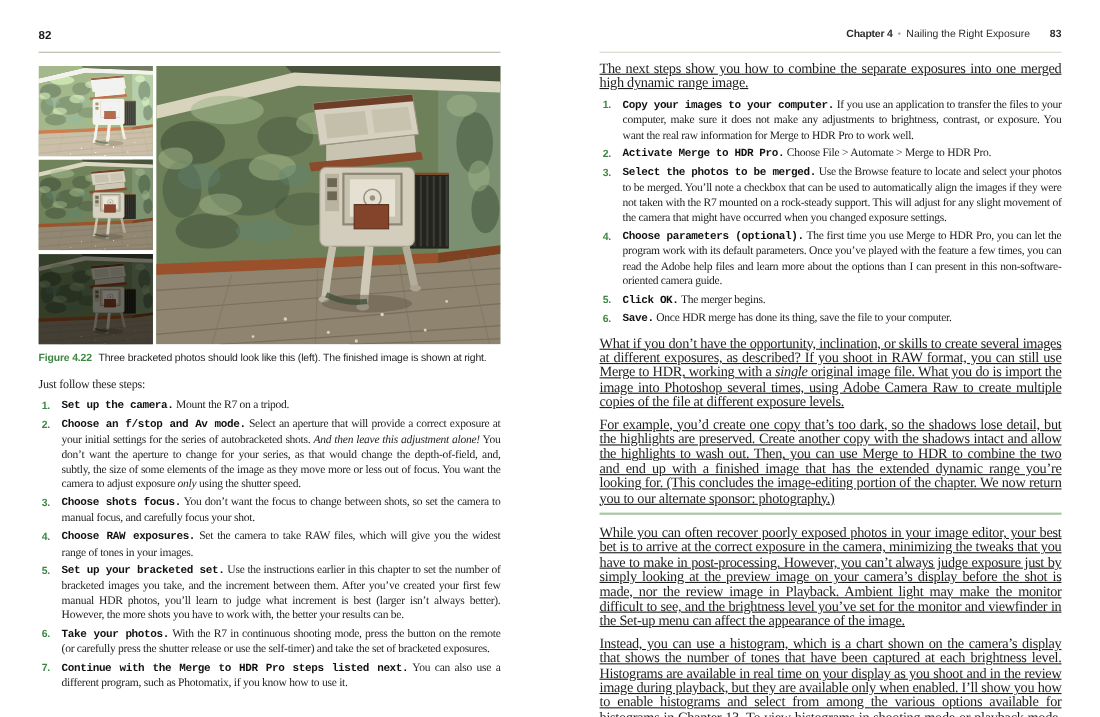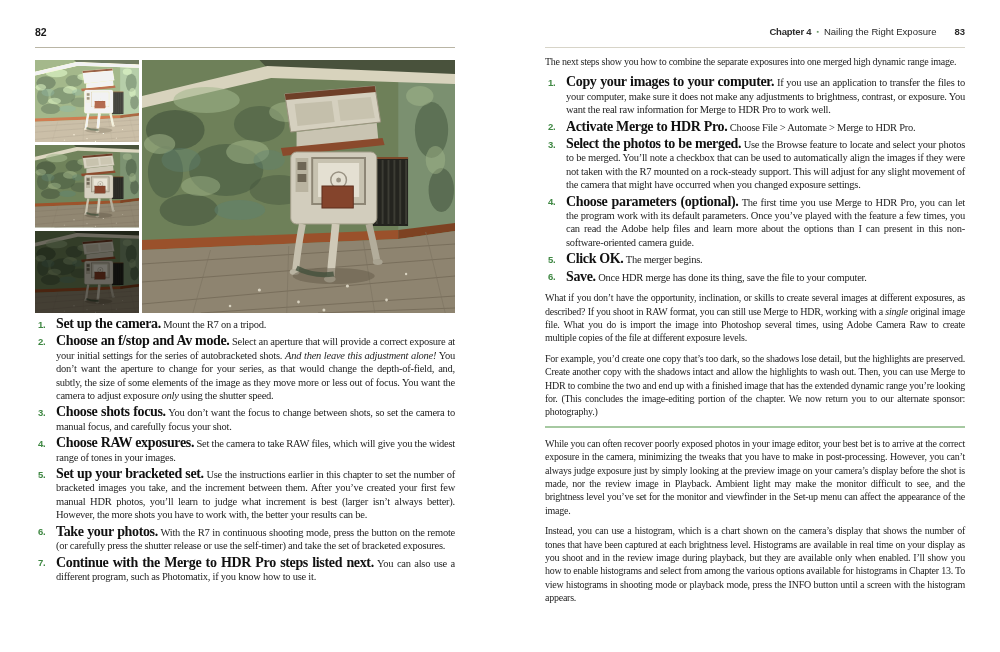--- a/index.html
+++ b/index.html
@@ -31,29 +31,29 @@
   .thumb{width:104px;flex:1 1 0;display:block;}
   .t-light{filter:brightness(1.5) saturate(0.85) contrast(0.9);}
   .t-mid{filter:brightness(1.02);}
   .t-dark{filter:brightness(0.5) contrast(1.05);}
   .main-photo{width:313px;height:253px;display:block;}
 
   .fig-caption{margin-top:7px;font-family:"Liberation Sans",sans-serif;font-size:9.5px;letter-spacing:-0.15px;color:#222;line-height:12px;}
   .fig-label{color:#3e8742;font-weight:bold;margin-right:6px;}
 
   
-  .para{font-size:10px;line-height:13.4px;letter-spacing:-0.25px;text-align:justify;margin:0 0 7px 0;}
+  .para{font-size:13px;line-height:13.4px;letter-spacing:-0.25px;text-align:justify;margin:0 0 7px 0;text-decoration:underline;}
   .intro-line{font-size:11px;letter-spacing:-0.2px;margin:12px 0 6px 0;}
   .ital{font-style:italic;}
 
   
   .steps{list-style:none;margin:4px 0 0 0;padding:0;}
   .steps li{position:relative;padding-left:21px;margin-bottom:3px;font-size:10.5px;line-height:13.4px;letter-spacing:-0.25px;text-align:justify;}
   .step-num{position:absolute;left:3px;top:0.5px;color:#3e8742;font-family:"Liberation Sans",sans-serif;font-weight:bold;font-size:9.5px;}
-  .step-lead{font-family:Liberation Serif, serif;font-weight:bold;font-size:14px;letter-spacing:-0.35px;color:#111;}
+  .step-lead{font-family:Liberation Mono, monospace;font-weight:bold;font-size:10px;letter-spacing:-0.35px;color:#111;}
 
   
   .section-head{font-family:"Liberation Sans",sans-serif;font-weight:bold;font-size:19px;letter-spacing:-0.5px;color:#3e8742;margin:14px 0 0 0;}
   .section-rule{height:2px;background:#a6c9a1;margin:3px 0 9px 0;}
 
   .rp-content{margin-top:55px;}
   svg{display:block;}
 </style>
 </head>
 <body>
@@ -167,22 +167,26 @@
               <use href="#scene"></use>
             </svg>
           <svg class="thumb t-dark" viewBox="0 0 320 253" preserveAspectRatio="none">
               <use href="#scene"></use>
             </svg>
         </div>
         <svg class="main-photo" viewBox="0 0 320 253" preserveAspectRatio="none">
             <use href="#scene"></use>
           </svg>
       </div>
+      <div class="fig-caption">
+        <span class="fig-label">Figure 4.22</span><span>Three bracketed photos should look like this (left). The finished image is shown at right.</span>
+      </div>
     </div>
 
+    <p class="intro-line">Just follow these steps:</p>
     <ol class="steps">
         <li><span class="step-num">1.</span><span class="step-lead">Set up the camera.</span><span><span> Mount the R7 on a tripod.</span></span></li>
         <li><span class="step-num">2.</span><span class="step-lead">Choose an f/stop and Av mode.</span><span><span> Select an aperture that will provide a correct exposure at your initial settings for the series of autobracketed shots. </span><span class="ital">And then leave this adjustment alone!</span><span> You don’t want the aperture to change for your series, as that would change the depth-of-field, and, subtly, the size of some elements of the image as they move more or less out of focus. You want the camera to adjust exposure </span><span class="ital">only</span><span> using the shutter speed.</span></span></li>
         <li><span class="step-num">3.</span><span class="step-lead">Choose shots focus.</span><span><span> You don’t want the focus to change between shots, so set the camera to manual focus, and carefully focus your shot.</span></span></li>
         <li><span class="step-num">4.</span><span class="step-lead">Choose RAW exposures.</span><span><span> Set the camera to take RAW files, which will give you the widest range of tones in your images.</span></span></li>
         <li><span class="step-num">5.</span><span class="step-lead">Set up your bracketed set.</span><span><span> Use the instructions earlier in this chapter to set the number of bracketed images you take, and the increment between them. After you’ve created your first few manual HDR photos, you’ll learn to judge what increment is best (larger isn’t always better). However, the more shots you have to work with, the better your results can be.</span></span></li>
         <li><span class="step-num">6.</span><span class="step-lead">Take your photos.</span><span><span> With the R7 in continuous shooting mode, press the button on the remote (or carefully press the shutter release or use the self-timer) and take the set of bracketed exposures.</span></span></li>
         <li><span class="step-num">7.</span><span class="step-lead">Continue with the Merge to HDR Pro steps listed next.</span><span><span> You can also use a different program, such as Photomatix, if you know how to use it.</span></span></li>
       </ol>
   </div>

